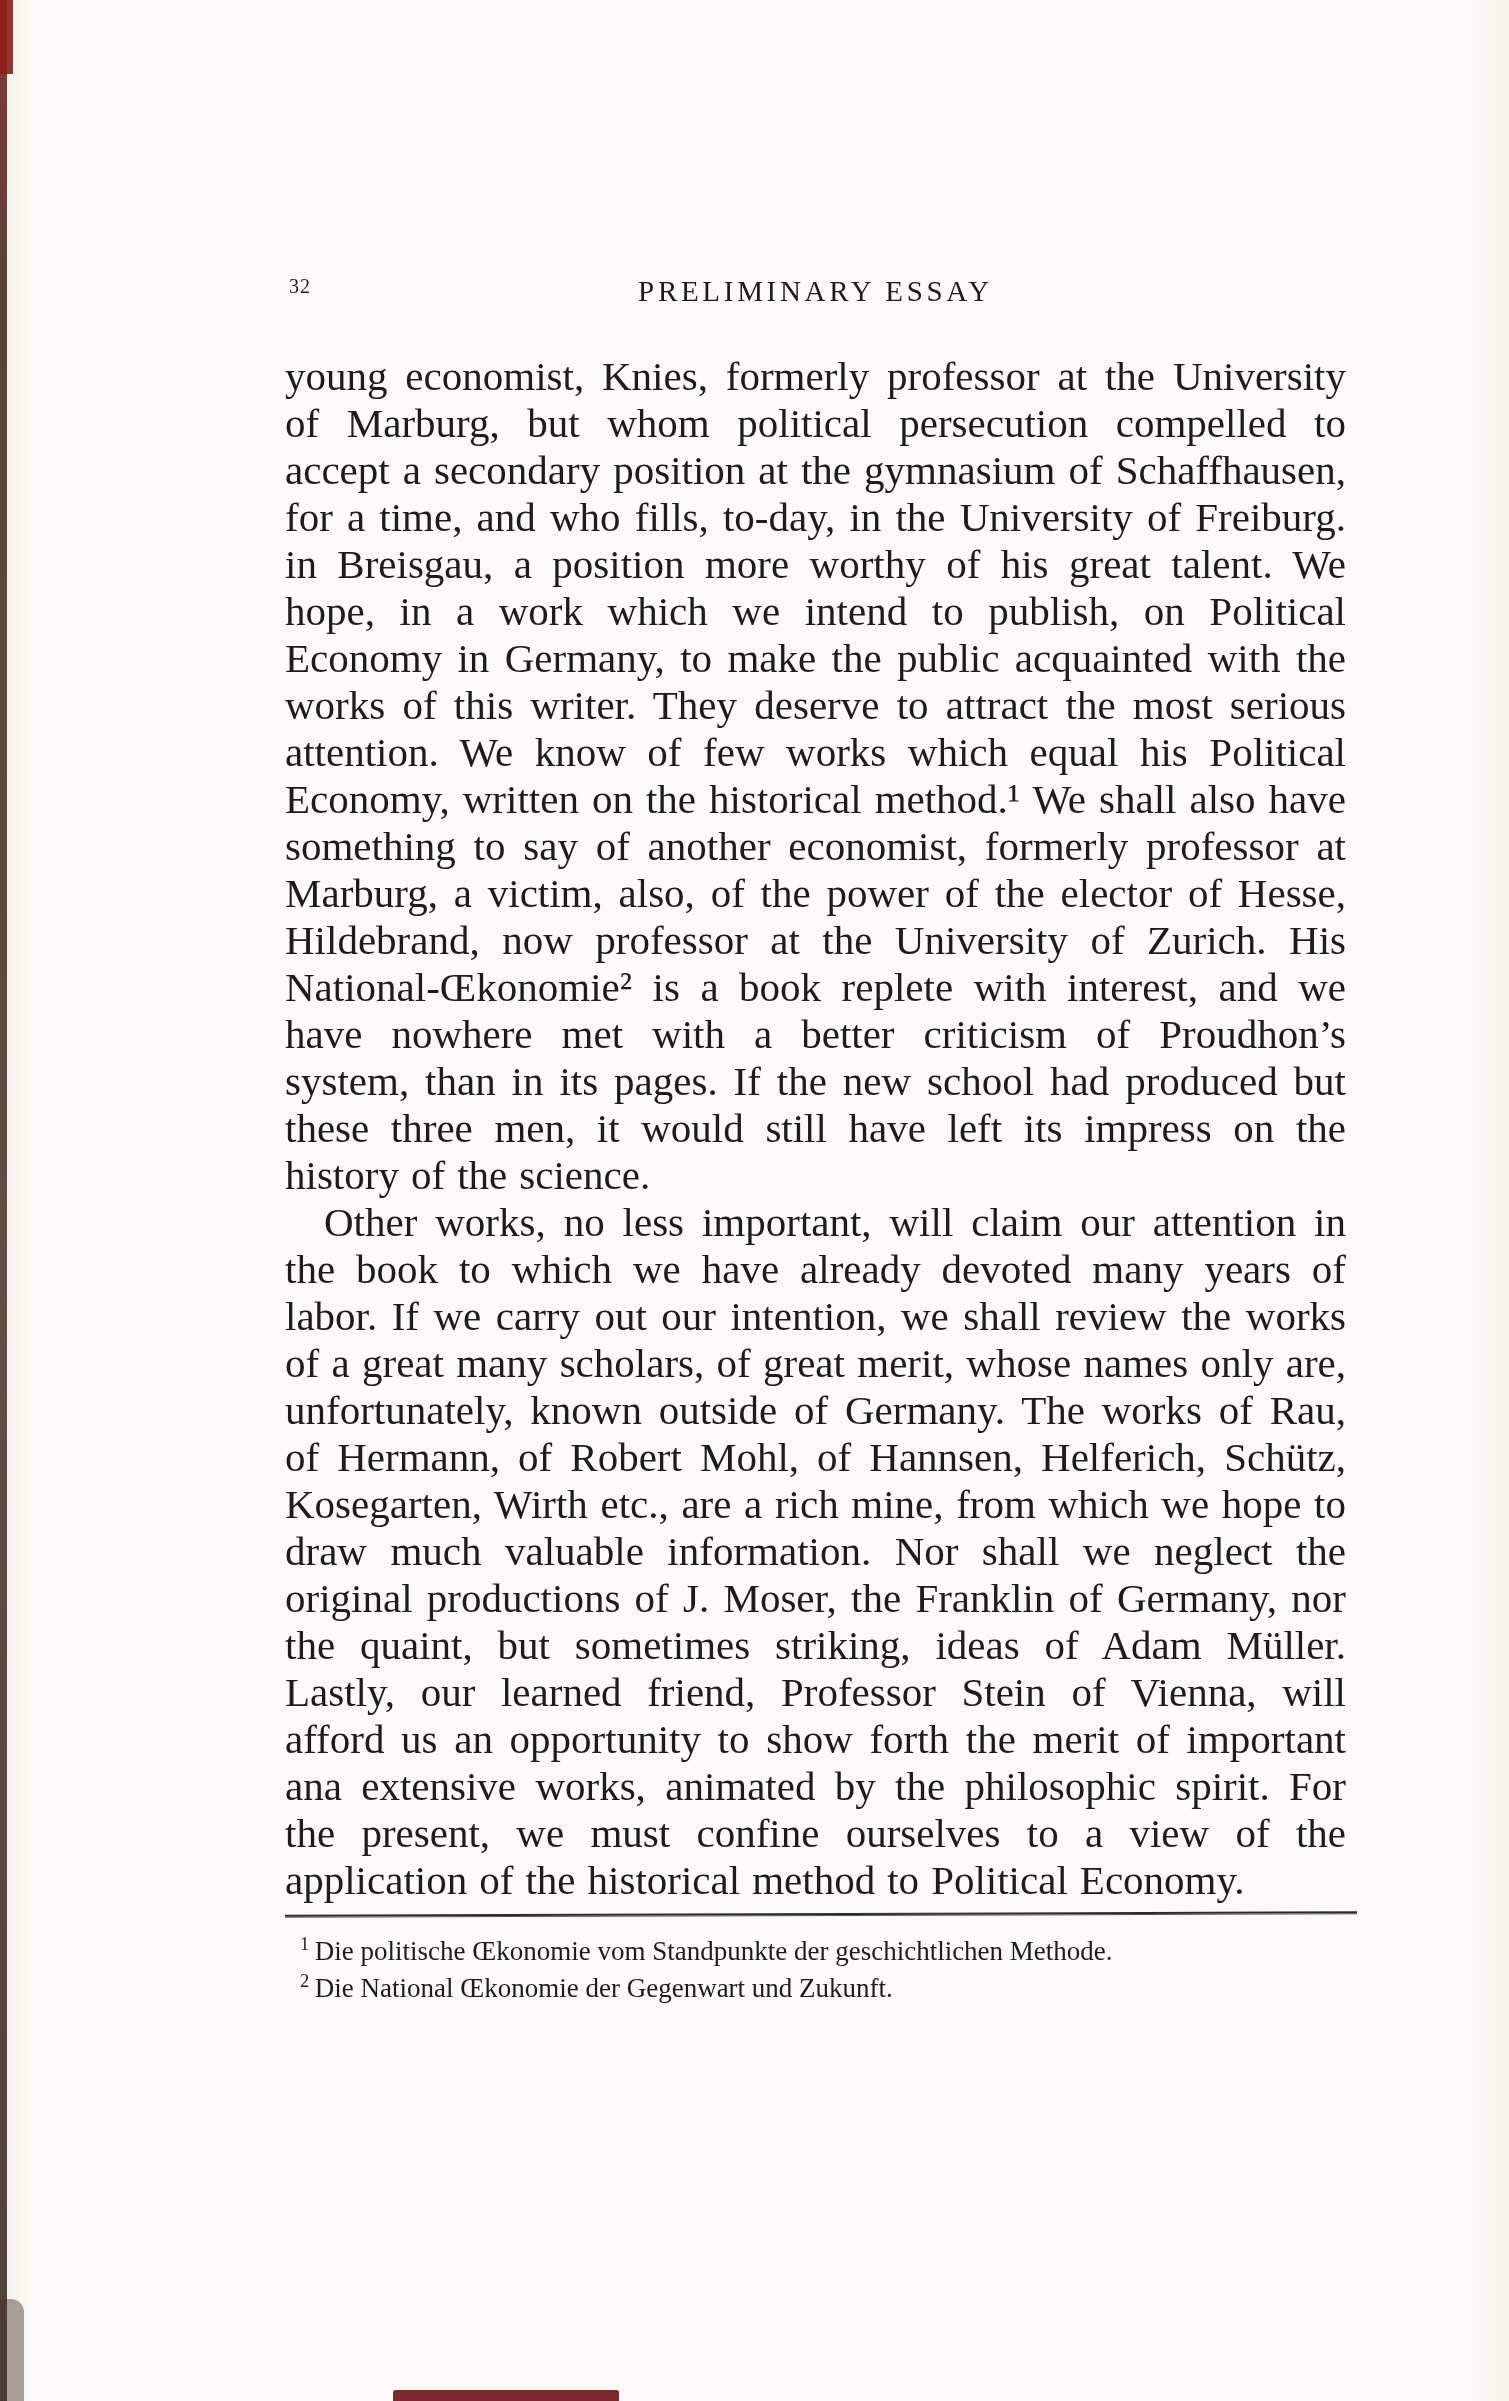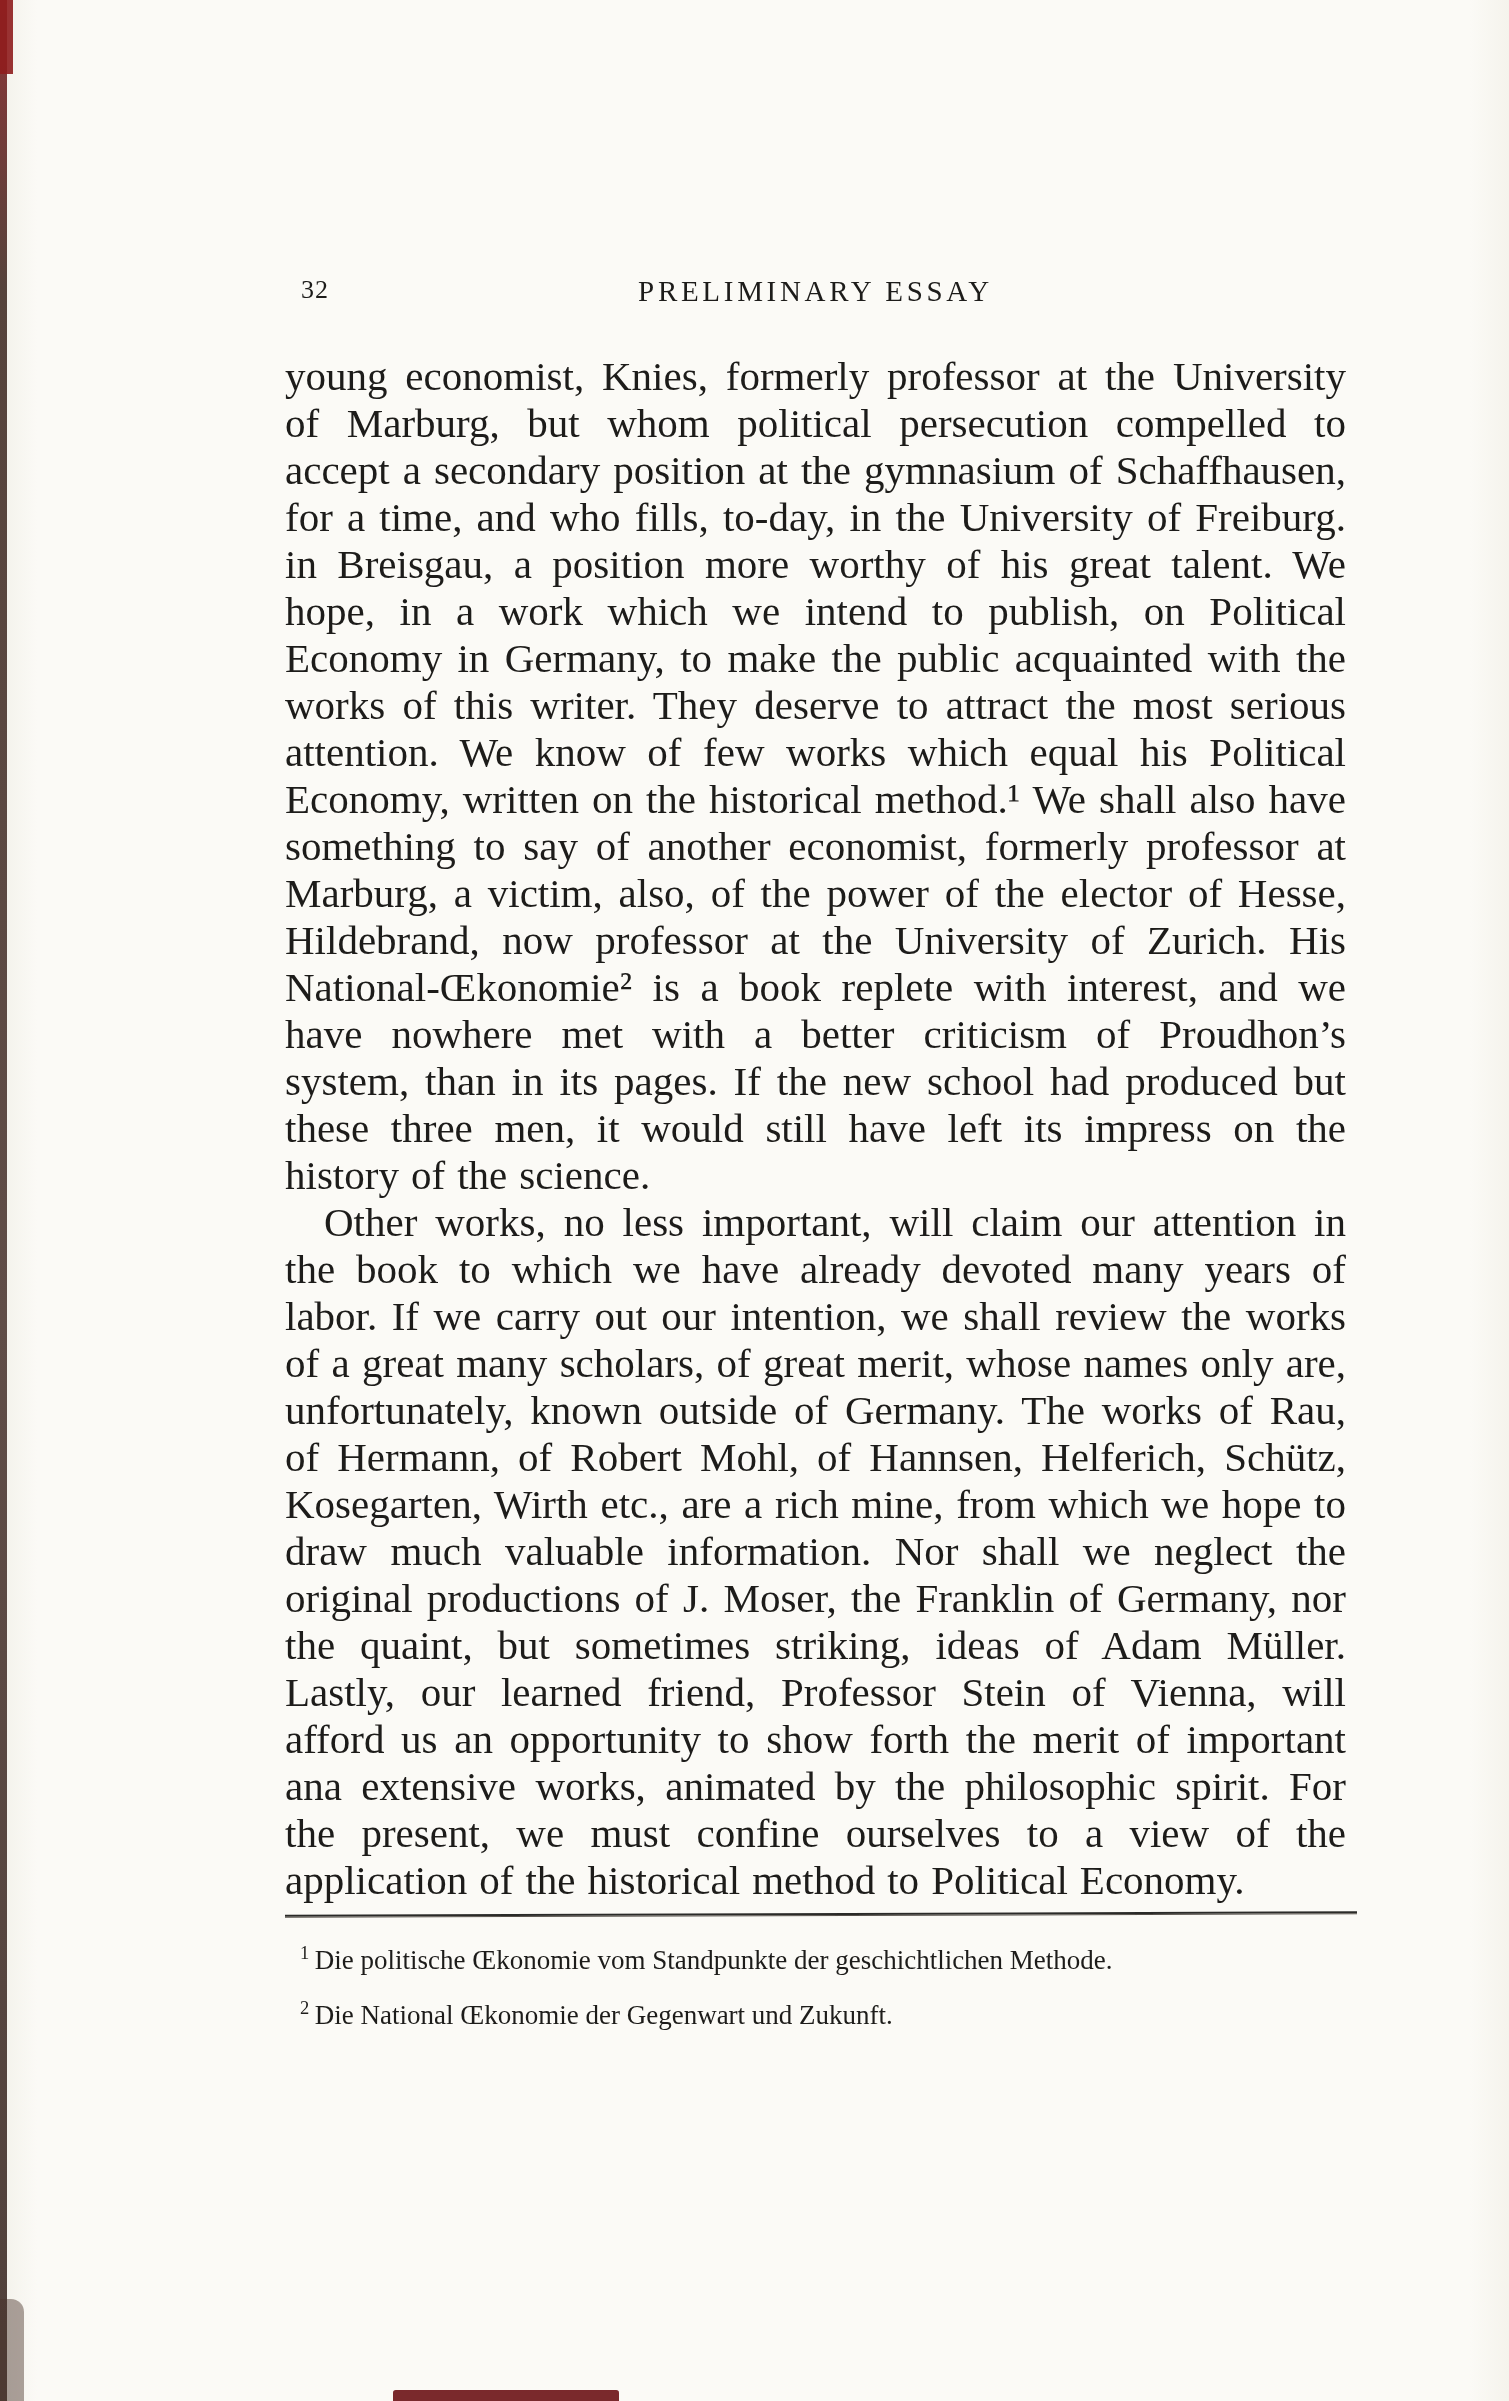--- a/index.html
+++ b/index.html
@@ -58,23 +58,23 @@
     top: 255px;
     width: 1061px;
   }
 
   .running-header {
     position: relative;
     height: 41px;
   }
   .page-number {
     position: absolute;
-    left: 16px;
+    left: 4px;
     top: 0;
-    font-size: 26px;
+    font-size: 20px;
     letter-spacing: 0.9px;
   }
   .running-head {
     display: block;
     text-align: center;
     font-size: 29px;
     letter-spacing: 3.7px;
     margin-top: 20px;
   }
 
@@ -95,21 +95,21 @@
   .footnote-rule {
     width: 101%;
     height: 0;
     border-top: 2.8px solid #2a2a28;
     border-bottom: 0.9px solid #55504a;
     transform: rotate(-0.18deg);
     margin-bottom: 13px;
   }
   .footnote {
     font-size: 27px;
-    line-height: 48px;
+    line-height: 30px;
     padding-left: 15px;
     text-align: left;
   }
   .footnote sup {
     font-size: 18.5px;
     margin-right: 5.5px;
   }
 </style>
 </head>
 <body>

